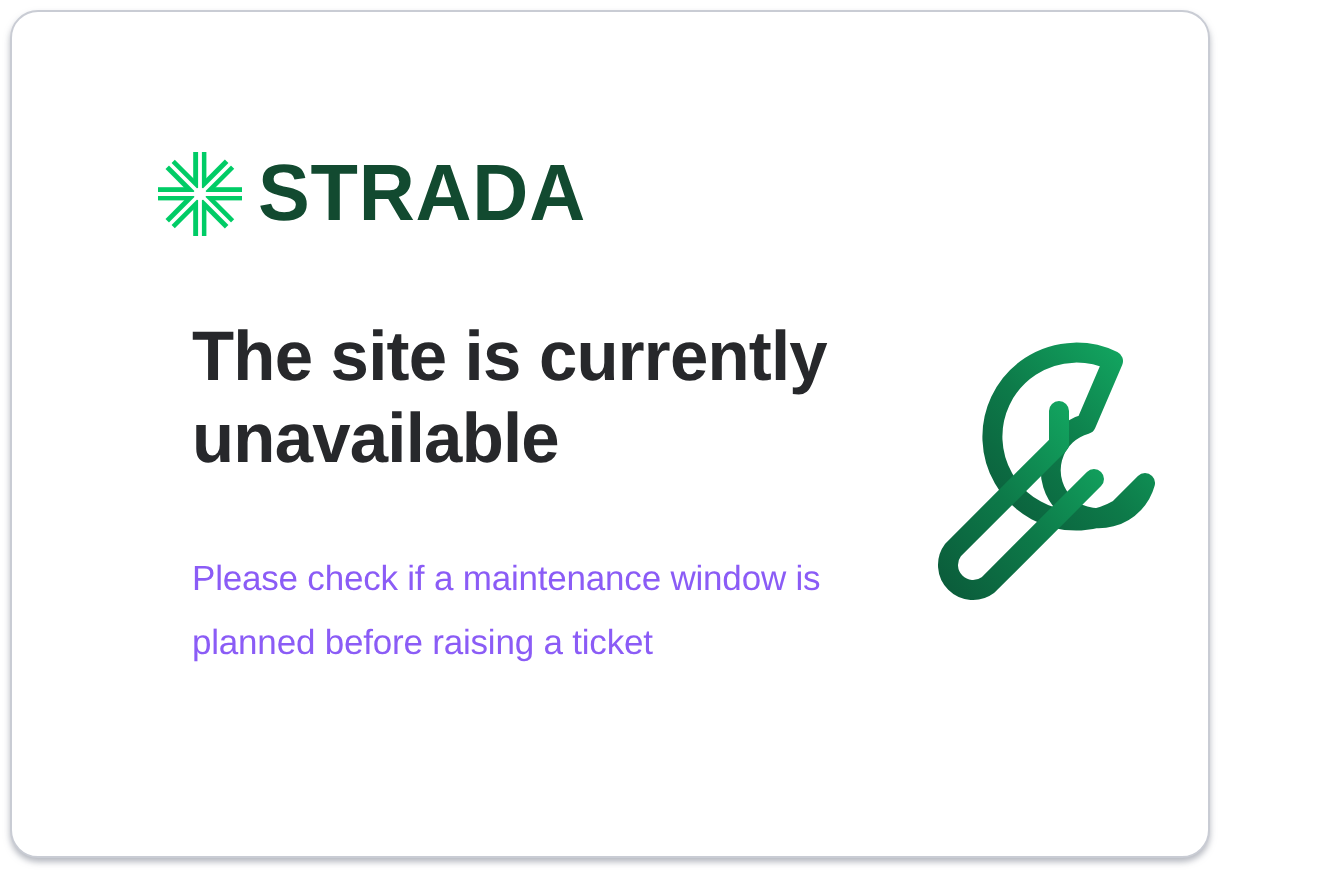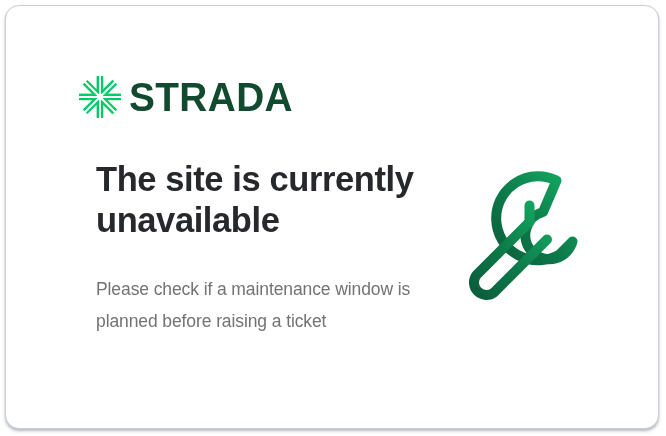--- a/index.html
+++ b/index.html
@@ -13,21 +13,21 @@
     background: #ffffff;
     font-family: "Liberation Sans", sans-serif;
     -webkit-font-smoothing: antialiased;
     overflow: hidden;
   }
 
   .status-card {
     position: absolute;
     left: 5px;
     top: 5px;
-    width: 654px;
+    width: 600px;
     height: 424px;
     box-sizing: border-box;
     background: #ffffff;
     border: 1px solid #c9ccd4;
     border-radius: 14px;
     box-shadow: 0 2px 3px rgba(120, 126, 140, 0.55);
     overflow: hidden;
   }
 
   
@@ -72,21 +72,21 @@
     color: #27282b;
     transform: scaleX(0.985);
     transform-origin: left top;
   }
   .subtext {
     margin: 0;
     padding-top: 32px;
     font-size: 17.5px;
     font-weight: 400;
     line-height: 32px;
-    color: #737373;
+    color: #8b5cf6;
     letter-spacing: -0.1px;
   }
 
   
   .wrench-illustration {
     position: absolute;
     left: 453px;
     top: 155px;
     width: 162px;
     height: 160px;

